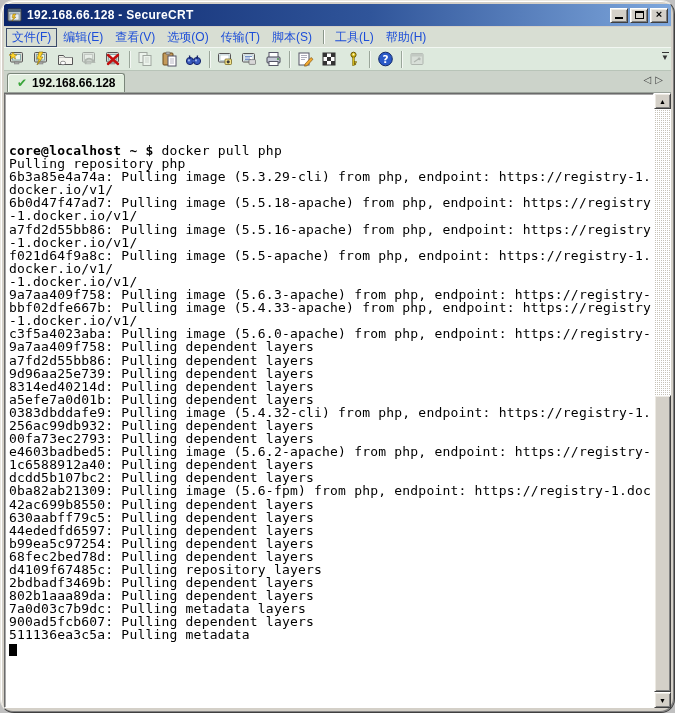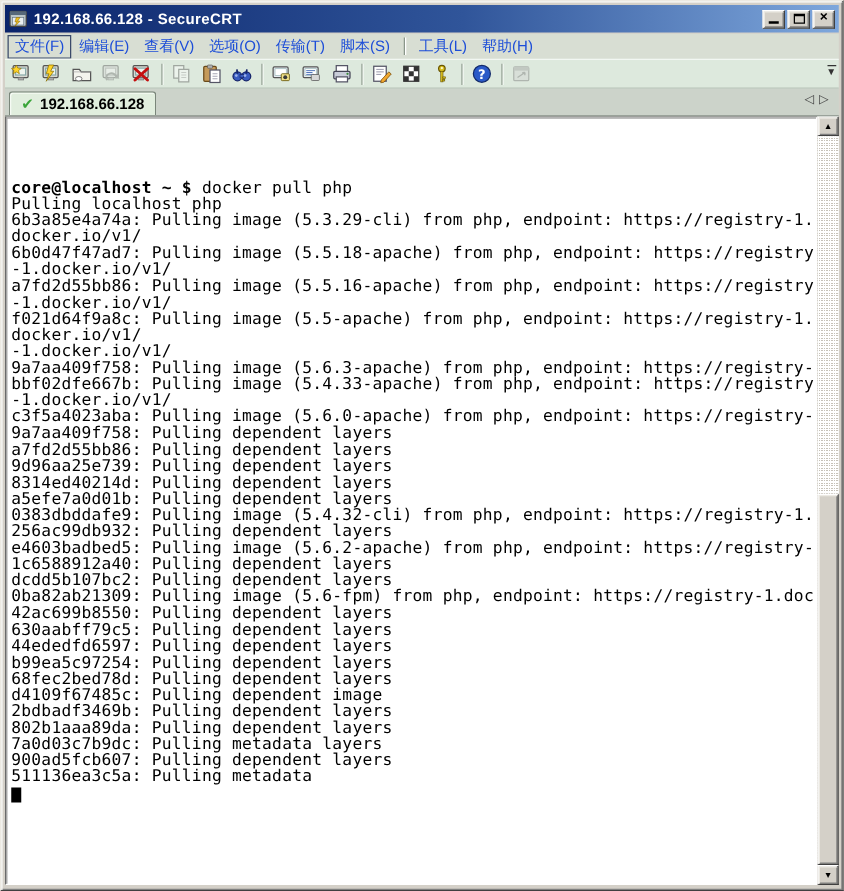--- a/index.html
+++ b/index.html
@@ -5,21 +5,21 @@
   html,body{margin:0;padding:0;background:#c0c0c0;}
   *{box-sizing:border-box;}
   .window{
     width:675px;height:713px;
     background:var(--frame,#d4d0c8);
     border-top:1px solid #ece9e2;border-left:1px solid #ece9e2;
     border-right:1px solid #404040;border-bottom:1px solid #404040;
     box-shadow: inset 1px 1px 0 #ffffff, inset -1px -1px 0 #808080;
     padding:3px;
     font-family:"Liberation Sans","DejaVu Sans",sans-serif;
-    position:relative;overflow:hidden;
+    position:relative;overflow:hidden;border-radius:14px;
   }
   
   .titlebar{
     height:22px;display:flex;align-items:center;gap:4px;
     background:linear-gradient(90deg,var(--titlebar_start,#0a246a) 0%,#30559a 55%,var(--titlebar_end,#7ea7dc) 100%);
     color:#fff;font-weight:bold;font-size:12px;padding:0 3px;
   }
   .app-icon{width:16px;height:15px;display:inline-block;flex:0 0 auto;}
   .title-text{flex:1;white-space:nowrap;overflow:hidden;letter-spacing:.3px;}
   .winbtns{display:flex;gap:2px;}
@@ -289,51 +289,52 @@
       <span>192.168.66.128</span>
     </div>
     <span class="tab-arrows"><span>◁</span><span>▷</span></span>
   </div>
 
   <div class="term-wrap">
     <div class="terminal">
       <div class="term-spacer"></div>
       <div class="tline"><b>core@localhost ~ $</b><span> docker pull php</span></div>
       <div>
-          <div class="tline">Pulling localhost php</div>
+          <div class="tline">Pulling repository php</div>
           <div class="tline">6b3a85e4a74a: Pulling image (5.3.29-cli) from php, endpoint: https://registry-1.</div>
           <div class="tline">docker.io/v1/</div>
           <div class="tline">6b0d47f47ad7: Pulling image (5.5.18-apache) from php, endpoint: https://registry</div>
           <div class="tline">-1.docker.io/v1/</div>
           <div class="tline">a7fd2d55bb86: Pulling image (5.5.16-apache) from php, endpoint: https://registry</div>
           <div class="tline">-1.docker.io/v1/</div>
           <div class="tline">f021d64f9a8c: Pulling image (5.5-apache) from php, endpoint: https://registry-1.</div>
           <div class="tline">docker.io/v1/</div>
           <div class="tline">-1.docker.io/v1/</div>
           <div class="tline">9a7aa409f758: Pulling image (5.6.3-apache) from php, endpoint: https://registry-</div>
           <div class="tline">bbf02dfe667b: Pulling image (5.4.33-apache) from php, endpoint: https://registry</div>
           <div class="tline">-1.docker.io/v1/</div>
           <div class="tline">c3f5a4023aba: Pulling image (5.6.0-apache) from php, endpoint: https://registry-</div>
           <div class="tline">9a7aa409f758: Pulling dependent layers</div>
           <div class="tline">a7fd2d55bb86: Pulling dependent layers</div>
           <div class="tline">9d96aa25e739: Pulling dependent layers</div>
           <div class="tline">8314ed40214d: Pulling dependent layers</div>
           <div class="tline">a5efe7a0d01b: Pulling dependent layers</div>
           <div class="tline">0383dbddafe9: Pulling image (5.4.32-cli) from php, endpoint: https://registry-1.</div>
           <div class="tline">256ac99db932: Pulling dependent layers</div>
+          <div class="tline">00fa73ec2793: Pulling dependent layers</div>
           <div class="tline">e4603badbed5: Pulling image (5.6.2-apache) from php, endpoint: https://registry-</div>
           <div class="tline">1c6588912a40: Pulling dependent layers</div>
           <div class="tline">dcdd5b107bc2: Pulling dependent layers</div>
           <div class="tline">0ba82ab21309: Pulling image (5.6-fpm) from php, endpoint: https://registry-1.doc</div>
           <div class="tline">42ac699b8550: Pulling dependent layers</div>
           <div class="tline">630aabff79c5: Pulling dependent layers</div>
           <div class="tline">44ededfd6597: Pulling dependent layers</div>
           <div class="tline">b99ea5c97254: Pulling dependent layers</div>
           <div class="tline">68fec2bed78d: Pulling dependent layers</div>
-          <div class="tline">d4109f67485c: Pulling dependent image</div>
+          <div class="tline">d4109f67485c: Pulling repository layers</div>
           <div class="tline">2bdbadf3469b: Pulling dependent layers</div>
           <div class="tline">802b1aaa89da: Pulling dependent layers</div>
           <div class="tline">7a0d03c7b9dc: Pulling metadata layers</div>
           <div class="tline">900ad5fcb607: Pulling dependent layers</div>
           <div class="tline">511136ea3c5a: Pulling metadata</div>
         </div>
       <div class="tline"><span class="cursor"></span></div>
     </div>
     <div class="scrollbar">
       <div class="sb-btn">

